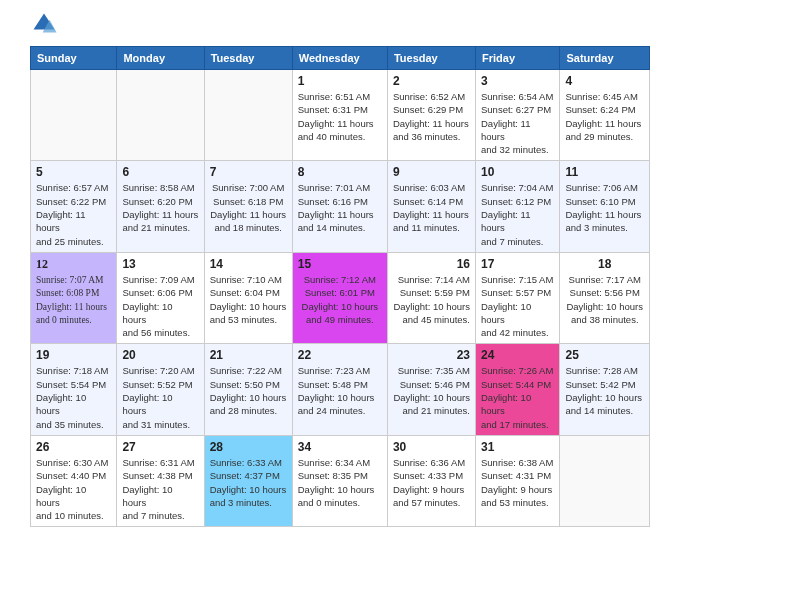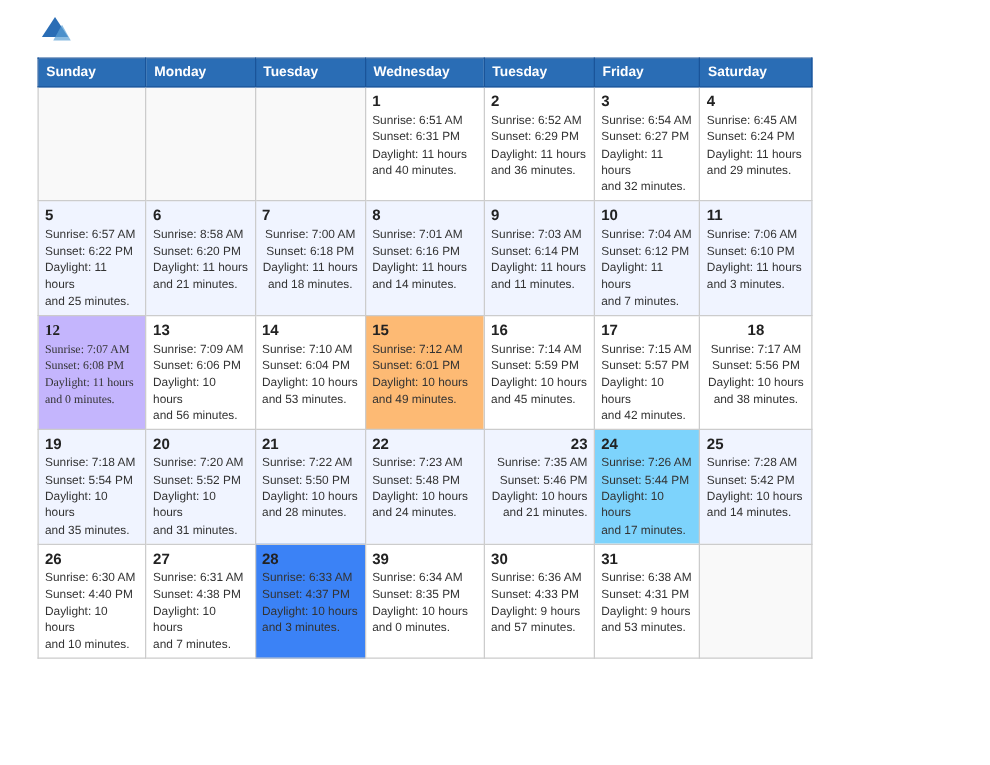--- a/index.html
+++ b/index.html
@@ -179,21 +179,21 @@
           </td>
           <td style="background: rgb(240, 244, 255);">
             <div class="day-num">8</div>
             <div class="day-info" style="white-space: pre-line;">Sunrise: 7:01 AM
 Sunset: 6:16 PM
 Daylight: 11 hours
 and 14 minutes.</div>
           </td>
           <td style="background: rgb(240, 244, 255);">
             <div class="day-num">9</div>
-            <div class="day-info" style="white-space: pre-line;">Sunrise: 7:03 AM
+            <div class="day-info" style="white-space: pre-line;">Sunrise: 6:03 AM
 Sunset: 6:14 PM
 Daylight: 11 hours
 and 11 minutes.</div>
           </td>
           <td style="background: rgb(240, 244, 255);">
             <div class="day-num">10</div>
             <div class="day-info" style="white-space: pre-line;">Sunrise: 7:04 AM
 Sunset: 6:12 PM
 Daylight: 11 hours
 and 7 minutes.</div>
@@ -221,28 +221,28 @@
 Daylight: 10 hours
 and 56 minutes.</div>
           </td>
           <td style="background: rgb(255, 255, 255);">
             <div class="day-num">14</div>
             <div class="day-info" style="white-space: pre-line;">Sunrise: 7:10 AM
 Sunset: 6:04 PM
 Daylight: 10 hours
 and 53 minutes.</div>
           </td>
-          <td style="background: #fdba74;">
+          <td style="background: #d946ef;">
             <div class="day-num">15</div>
-            <div class="day-info" style="white-space: pre-line;">Sunrise: 7:12 AM
+            <div class="day-info" style="white-space: pre-line; text-align: center;">Sunrise: 7:12 AM
 Sunset: 6:01 PM
 Daylight: 10 hours
 and 49 minutes.</div>
           </td>
-          <td style="background: rgb(255, 255, 255);">
+          <td style="background: rgb(255, 255, 255); text-align: right;">
             <div class="day-num">16</div>
             <div class="day-info" style="white-space: pre-line;">Sunrise: 7:14 AM
 Sunset: 5:59 PM
 Daylight: 10 hours
 and 45 minutes.</div>
           </td>
           <td style="background: rgb(255, 255, 255);">
             <div class="day-num">17</div>
             <div class="day-info" style="white-space: pre-line;">Sunrise: 7:15 AM
 Sunset: 5:57 PM
@@ -286,21 +286,21 @@
 Daylight: 10 hours
 and 24 minutes.</div>
           </td>
           <td style="background: rgb(240, 244, 255); text-align: right;">
             <div class="day-num">23</div>
             <div class="day-info" style="white-space: pre-line;">Sunrise: 7:35 AM
 Sunset: 5:46 PM
 Daylight: 10 hours
 and 21 minutes.</div>
           </td>
-          <td style="background: #7dd3fc;">
+          <td style="background: #ec4899;">
             <div class="day-num">24</div>
             <div class="day-info" style="white-space: pre-line;">Sunrise: 7:26 AM
 Sunset: 5:44 PM
 Daylight: 10 hours
 and 17 minutes.</div>
           </td>
           <td style="background: rgb(240, 244, 255);">
             <div class="day-num">25</div>
             <div class="day-info" style="white-space: pre-line;">Sunrise: 7:28 AM
 Sunset: 5:42 PM
@@ -316,29 +316,29 @@
 Daylight: 10 hours
 and 10 minutes.</div>
           </td>
           <td style="background: rgb(255, 255, 255);">
             <div class="day-num">27</div>
             <div class="day-info" style="white-space: pre-line;">Sunrise: 6:31 AM
 Sunset: 4:38 PM
 Daylight: 10 hours
 and 7 minutes.</div>
           </td>
-          <td style="background: #3b82f6;">
+          <td style="background: #7dd3fc;">
             <div class="day-num">28</div>
             <div class="day-info" style="white-space: pre-line;">Sunrise: 6:33 AM
 Sunset: 4:37 PM
 Daylight: 10 hours
 and 3 minutes.</div>
           </td>
           <td style="background: rgb(255, 255, 255);">
-            <div class="day-num">39</div>
+            <div class="day-num">34</div>
             <div class="day-info" style="white-space: pre-line;">Sunrise: 6:34 AM
 Sunset: 8:35 PM
 Daylight: 10 hours
 and 0 minutes.</div>
           </td>
           <td style="background: rgb(255, 255, 255);">
             <div class="day-num">30</div>
             <div class="day-info" style="white-space: pre-line;">Sunrise: 6:36 AM
 Sunset: 4:33 PM
 Daylight: 9 hours

